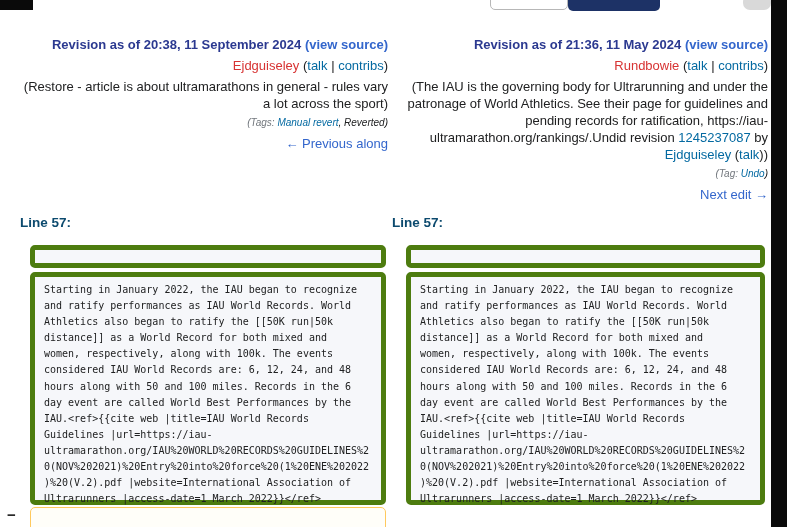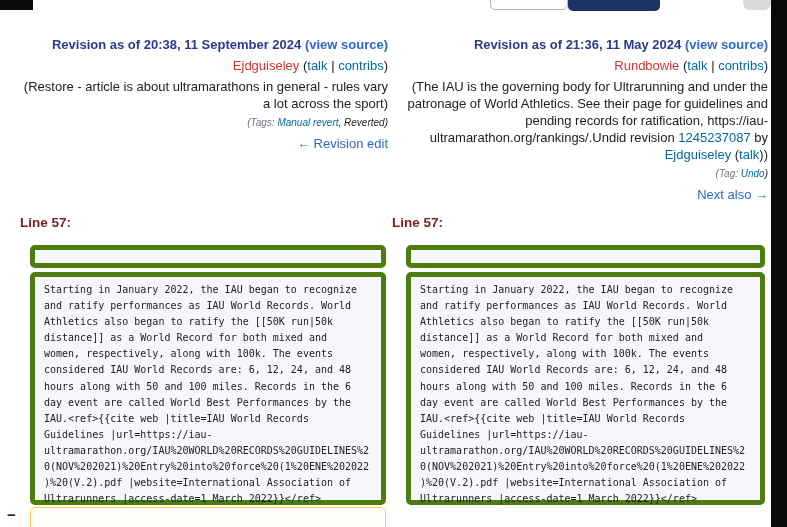--- a/index.html
+++ b/index.html
@@ -38,21 +38,21 @@
   .rev-title .view-source { color: #3366cc; }
   .user-line { margin-top: 2px; }
   .redlink { color: #d73333; }
   .bluelink { color: #0369a1; }
   .summary { margin-top: 3px; line-height: 17px; }
   .tags-line { font-style: italic; font-size: 10px; margin-top: 3px; line-height: 16px; }
   .tag-gray { color: #72777d; }
   .nav-link { margin-top: 3px; color: #3366cc; }
 
   
-  .line-header { position: absolute; top: 215px; font-size: 13.5px; font-weight: bold; color: #7f1d1d; }
+  .line-header { position: absolute; top: 215px; font-size: 13.5px; font-weight: bold; color: #0c4a6e; }
   .line-header.lh-left  { left: 20px; }
   .line-header.lh-right { left: 392px; }
 
   
   .diff-box {
     position: absolute;
     background: #f6f7fa;
     border: 5px solid #4d7c0f;
     border-radius: 5px;
   }
@@ -89,29 +89,29 @@
 <div class="edge-right"></div>
 <div class="btn-white-remnant"></div>
 <div class="btn-navy-remnant"></div>
 <div class="btn-gray-remnant"></div>
 
 <div class="col col-left">
   <div class="rev-title"><a>Revision as of 20:38, 11 September 2024</a><span class="view-source"> (view source)</span></div>
   <div class="user-line"><span class="redlink">Ejdguiseley</span><span> (</span><span class="bluelink">talk</span><span> | </span><span class="bluelink">contribs</span><span>)</span></div>
   <div class="summary">(Restore - article is about ultramarathons in general - rules vary a lot across the sport)</div>
   <div class="tags-line"><span class="tag-gray">(Tags: </span><span class="bluelink">Manual revert</span><span>, Reverted)</span></div>
-  <div class="nav-link">← Revision edit</div>
+  <div class="nav-link">← Previous along</div>
 </div>
 
 <div class="col col-right">
   <div class="rev-title"><a>Revision as of 21:36, 11 May 2024</a><span class="view-source"> (view source)</span></div>
   <div class="user-line"><span class="redlink">Rundbowie</span><span> (</span><span class="bluelink">talk</span><span> | </span><span class="bluelink">contribs</span><span>)</span></div>
   <div class="summary"><span>(The IAU is the governing body for Ultrarunning and under the patronage of World Athletics. See their page for guidelines and pending records for ratification, https://iau-ultramarathon.org/rankings/.Undid revision </span><span class="bluelink">1245237087</span><span> by </span><span class="bluelink">Ejdguiseley</span><span> (</span><span class="bluelink">talk</span><span>))</span></div>
   <div class="tags-line"><span class="tag-gray">(Tag: </span><span class="bluelink">Undo</span><span>)</span></div>
-  <div class="nav-link">Next also →</div>
+  <div class="nav-link">Next edit →</div>
 </div>
 
 <div class="line-header lh-left">Line 57:</div>
 <div class="line-header lh-right">Line 57:</div>
 
 <div class="diff-box empty-left"></div>
 <div class="diff-box empty-right"></div>
 
 <div class="diff-box big-left">
   <div class="diff-text">Starting in January 2022, the IAU began to recognize

